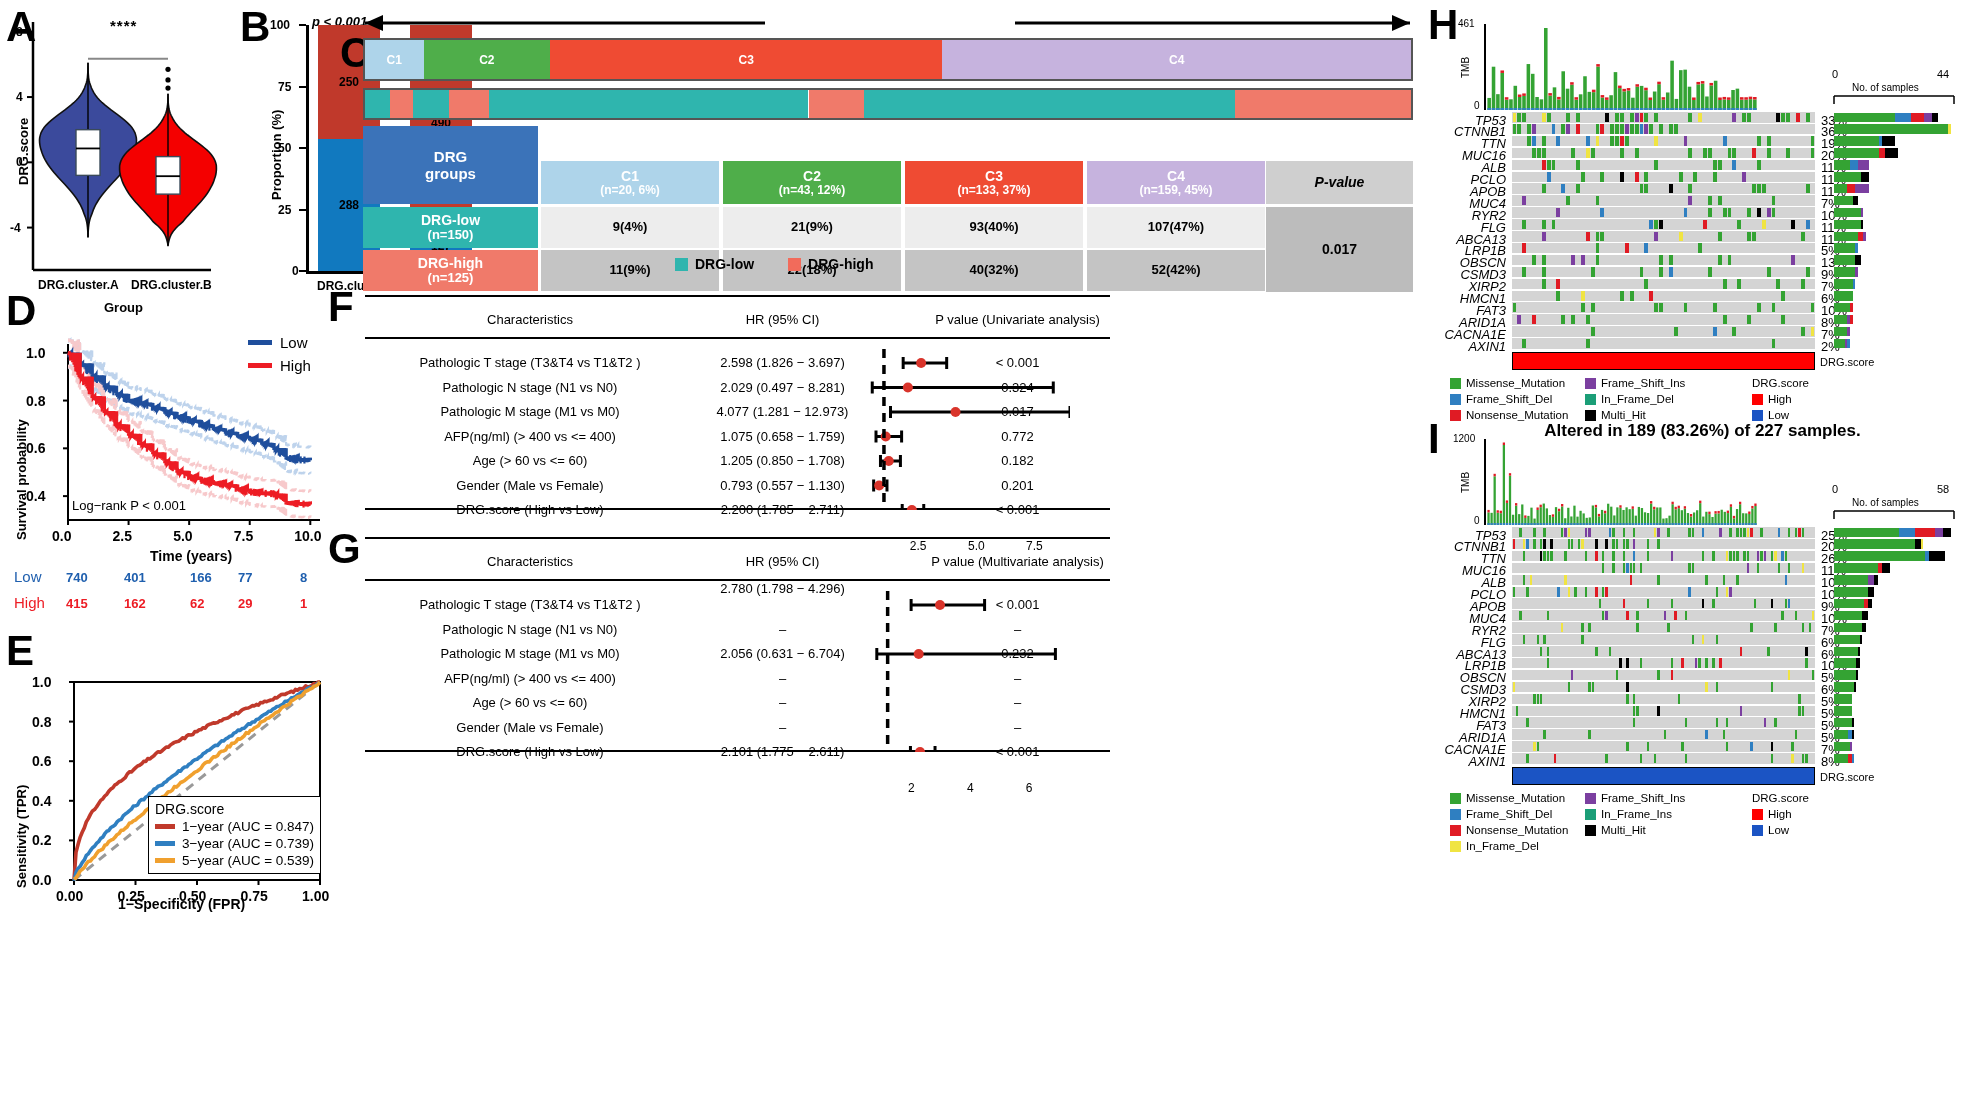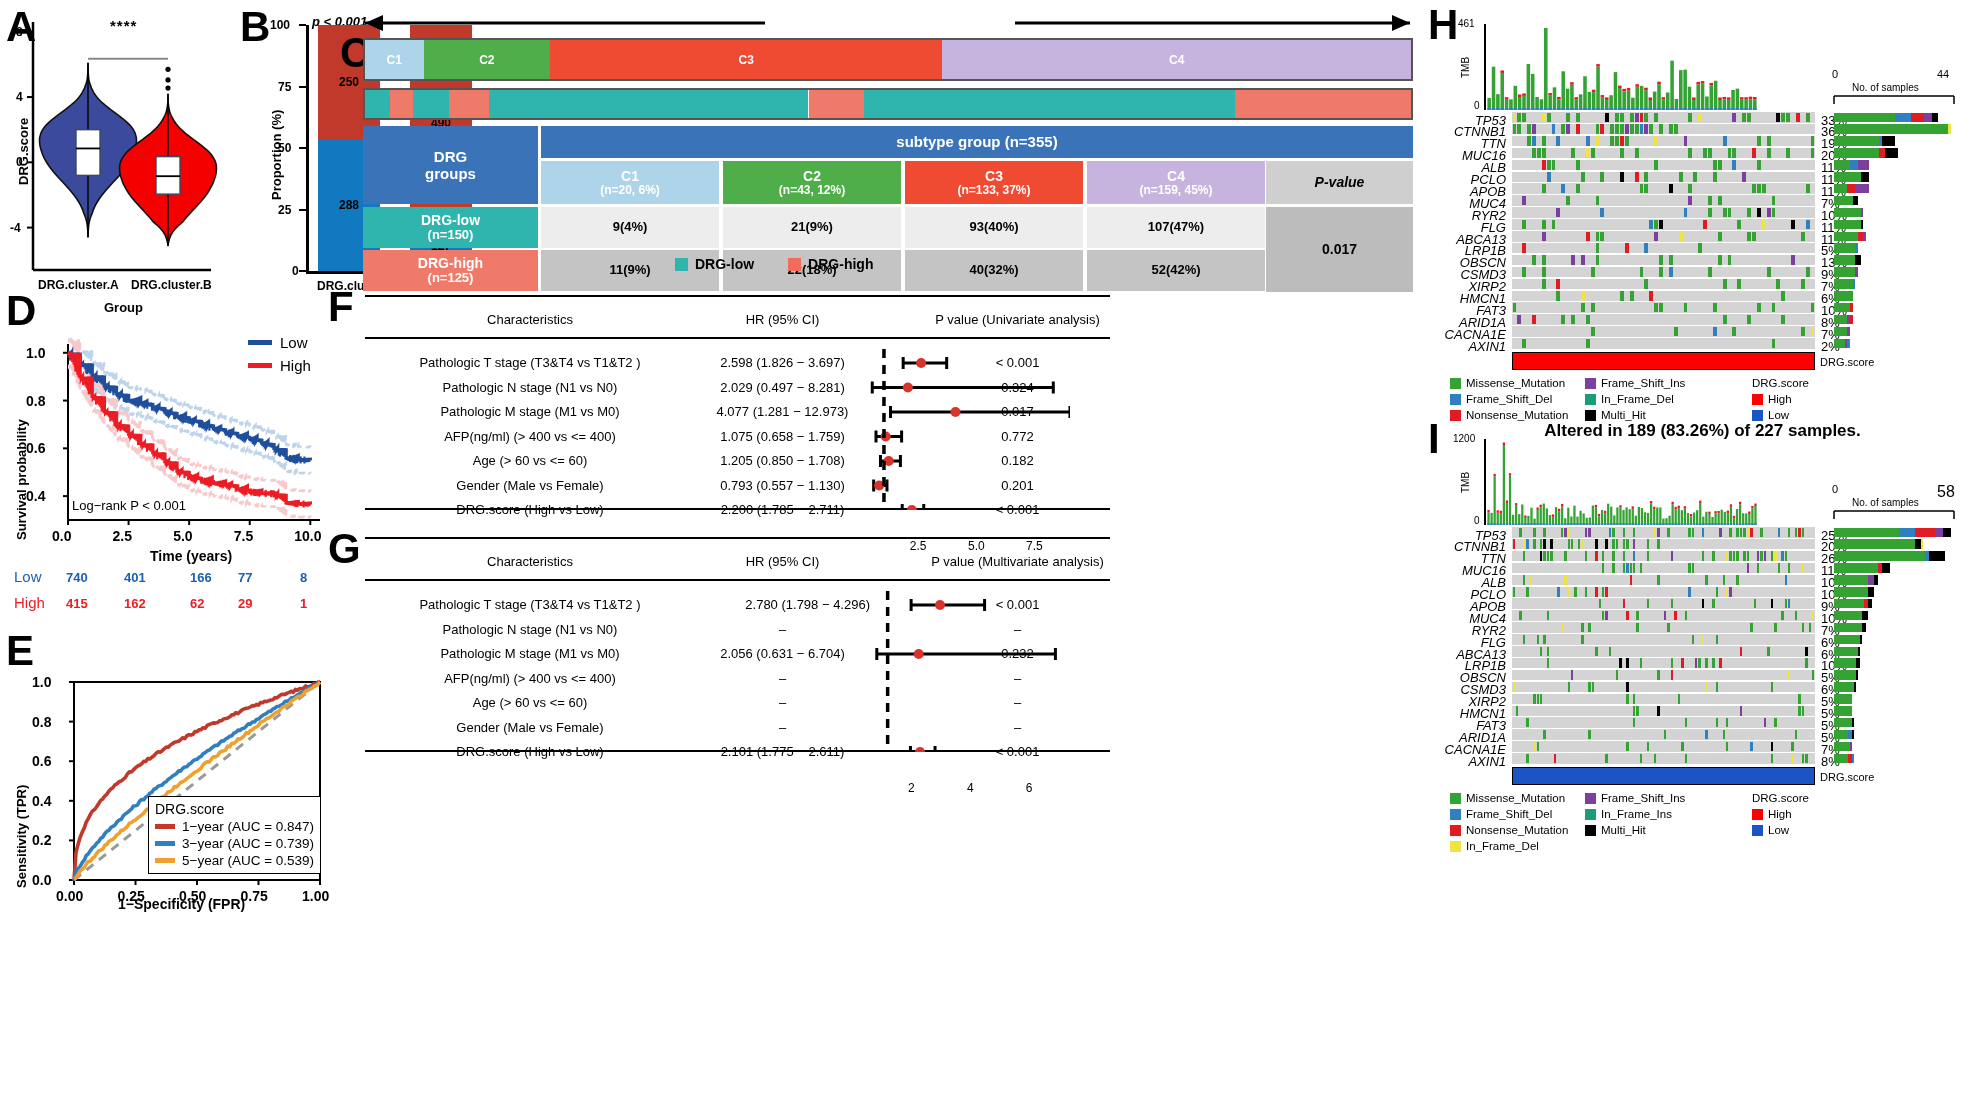--- a/index.html
+++ b/index.html
@@ -155,21 +155,20 @@
         <div class="cseg" style="left:47.699999999999996%;width:35.5%;background:#2fb5ae;"></div>
         <div class="cseg" style="left:83.19999999999999%;width:16.8%;background:#f07a6a;"></div>
       </div>
   </div>
 
   <div style="position:absolute;left:18px;top:118px;width:1050px;height:120px;">
     <div class="ctable-cell" style="left:0;top:0;width:175px;height:78px;background:#3b73b9;color:#fff;font-size:15px;">
       <span style="white-space:pre-line;">DRG
 groups</span>
     </div>
-    <div class="ctable-cell" style="left:178px;top:0;width:872px;height:32px;background:#3b73b9;color:#fff;font-size:15px;">subtype group (n=355)</div>
     <div id="pc-subheads">
         <div class="ctable-cell" style="left:178px;top:35px;width:178px;height:43px;background:#aed4ea;color:#fff;">
           <span style="font-size:14px;">C1</span>
           <span style="font-size:12px;">(n=20, 6%)</span>
         </div>
         <div class="ctable-cell" style="left:360px;top:35px;width:178px;height:43px;background:#4fae4a;color:#fff;">
           <span style="font-size:14px;">C2</span>
           <span style="font-size:12px;">(n=43, 12%)</span>
         </div>
         <div class="ctable-cell" style="left:542px;top:35px;width:178px;height:43px;background:#ef4b33;color:#fff;">
@@ -507,21 +506,21 @@
 
 <div class="plabel" style="left:328px;top:528px;">G</div>
 <div class="ftable" style="left:365px;top:537px;width:745px;height:215px;">
   <div class="hline" style="top:0;width:745px;"></div>
   <div class="fchar" style="top:17px;">Characteristics</div>
   <div class="fhr" style="top:17px;">HR (95% CI)</div>
   <div class="fp" style="top:17px;">P value (Multivariate analysis)</div>
   <div class="hline" style="top:42px;width:745px;"></div>
   <div id="pg-rows">
       <div class="fchar" style="top:60px;">Pathologic T stage (T3&amp;T4 vs T1&amp;T2 )</div>
-      <div class="fhr" style="top:60px;text-align:right;">2.780 (1.798 − 4.296)</div>
+      <div class="fhr" style="top:44px;">2.780 (1.798 − 4.296)</div>
       <div class="fp" style="top:60px;">&lt; 0.001</div>
       <div class="fchar" style="top:84.5px;">Pathologic N stage (N1 vs N0)</div>
       <div class="fhr" style="top:84.5px;">–</div>
       <div class="fp" style="top:84.5px;">–</div>
       <div class="fchar" style="top:109px;">Pathologic M stage (M1 vs M0)</div>
       <div class="fhr" style="top:109px;">2.056 (0.631 − 6.704)</div>
       <div class="fp" style="top:109px;">0.232</div>
       <div class="fchar" style="top:133.5px;">AFP(ng/ml) (&gt; 400 vs &lt;= 400)</div>
       <div class="fhr" style="top:133.5px;">–</div>
       <div class="fp" style="top:133.5px;">–</div>
@@ -1662,21 +1661,21 @@
       <div class="pct" style="left:381px;top:255.3px;">5%</div>
       <div class="pct" style="left:381px;top:267.20000000000005px;">6%</div>
       <div class="pct" style="left:381px;top:279.1px;">5%</div>
       <div class="pct" style="left:381px;top:291px;">5%</div>
       <div class="pct" style="left:381px;top:302.9px;">5%</div>
       <div class="pct" style="left:381px;top:314.8px;">5%</div>
       <div class="pct" style="left:381px;top:326.70000000000005px;">7%</div>
       <div class="pct" style="left:381px;top:338.6px;">8%</div>
     </div>
   <div class="ticktxt" style="left:392px;top:68px;font-size:11px;font-weight:normal;">0</div>
-  <div class="ticktxt" style="left:497px;top:68px;font-size:16px;font-weight:normal;">58</div>
+  <div class="ticktxt" style="left:497px;top:68px;font-size:11px;font-weight:normal;">58</div>
   <div class="ticktxt" style="left:412px;top:82px;font-size:10px;font-weight:normal;">No. of samples</div>
   <svg width="130" height="16" style="position:absolute;left:390px;top:93px;">
     <line x1="4" y1="3" x2="124" y2="3" stroke="#000" stroke-width="1.5"></line>
     <line x1="4" y1="3" x2="4" y2="11" stroke="#000" stroke-width="1.5"></line>
     <line x1="124" y1="3" x2="124" y2="11" stroke="#000" stroke-width="1.5"></line>
   </svg>
   <div id="pi-sbars">
       <div class="sbar" style="left:394px;top:112.5px;width:64.55172413793103px;height:9.600000000000001px;background:#34a333;"></div>
       <div class="sbar" style="left:458.55172413793105px;top:112.5px;width:16.137931034482758px;height:9.600000000000001px;background:#2f7fc1;"></div>
       <div class="sbar" style="left:474.6896551724138px;top:112.5px;width:20.17241379310345px;height:9.600000000000001px;background:#e01b24;"></div>

